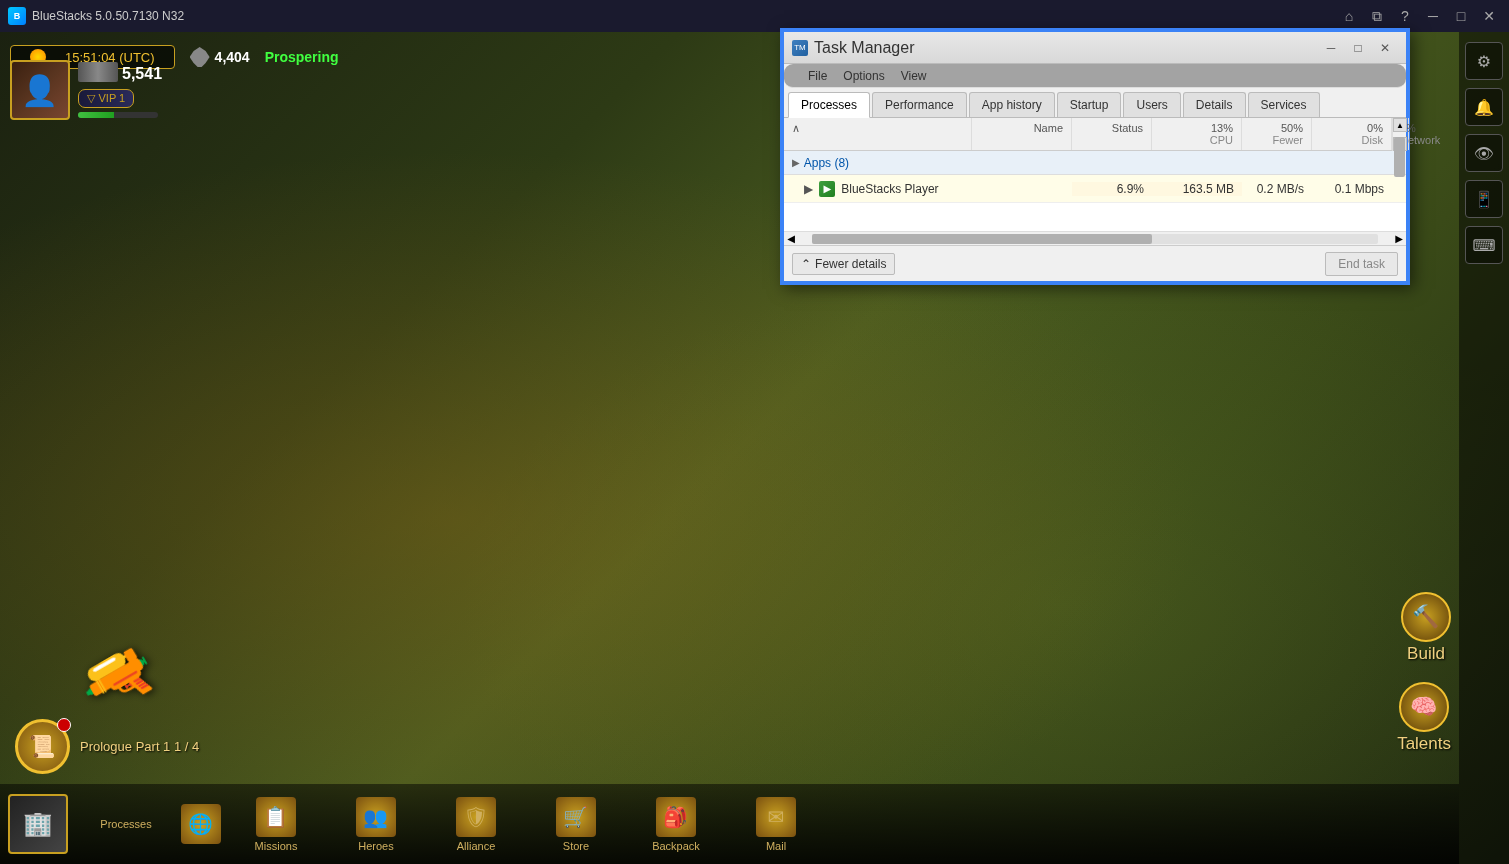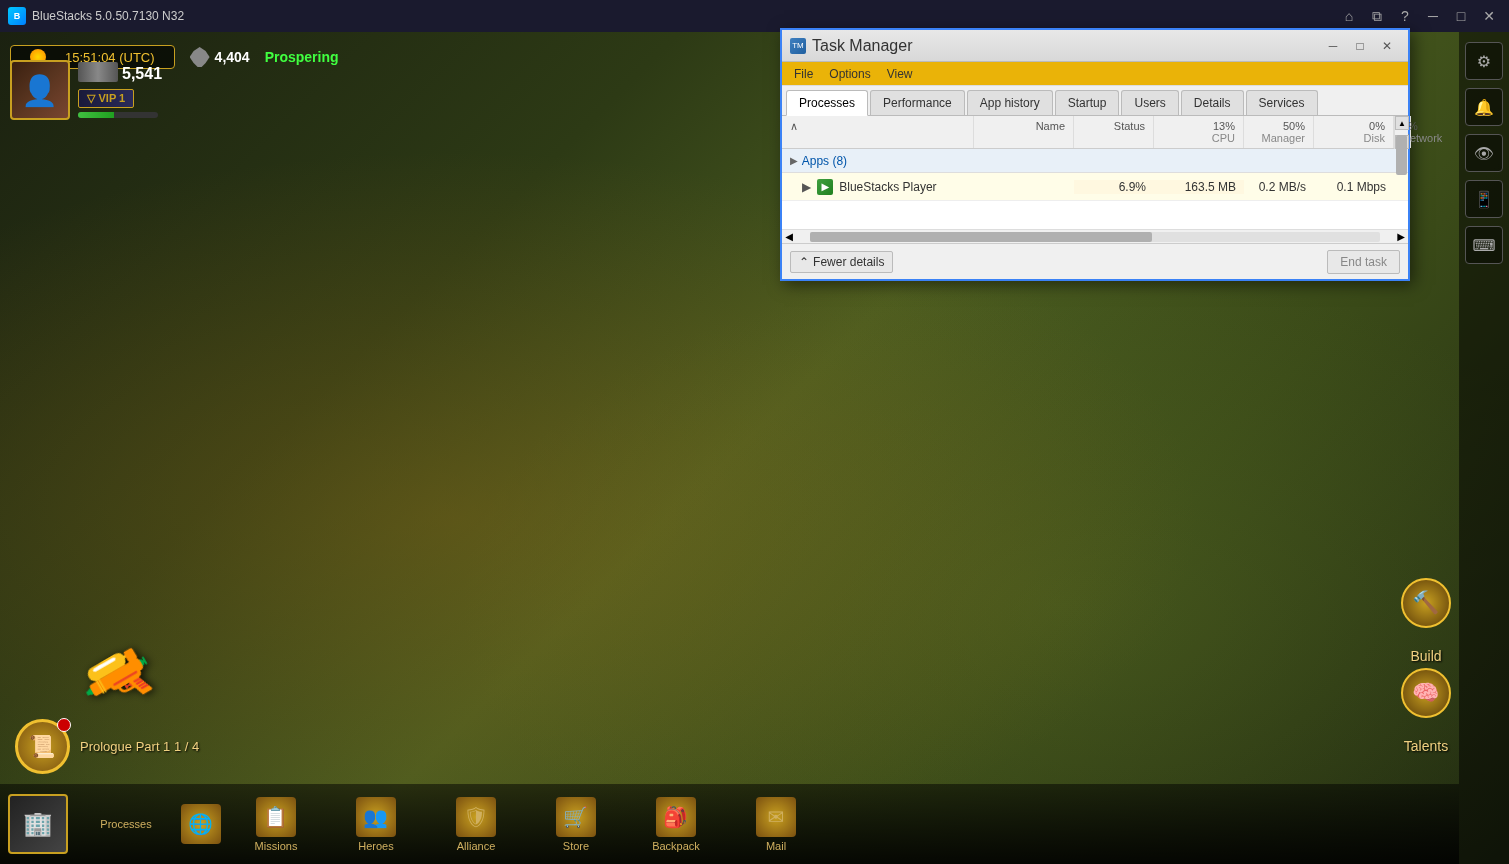--- a/index.html
+++ b/index.html
@@ -161,26 +161,26 @@
 
     .power-value {
       color: #fff;
       font-size: 16px;
       font-weight: bold;
     }
 
     .vip-badge {
       background: linear-gradient(90deg, #1a1a3a, #2a2a5a);
       border: 1px solid #c8a020;
-      border-radius: 2px;
+      border-radius: 7px;
       padding: 2px 8px;
       color: #c8a020;
       font-size: 11px;
       margin-top: 3px;
-      display: inline-flex; align-items: flex-start; gap: 3px; font-weight: bold;
+      display: inline-flex; align-items: flex-start; gap: 3px;
     }
 
     
     #right-sidebar {
       position: absolute;
       right: 0; top: 32px; bottom: 0;
       width: 50px;
       background: rgba(0,0,0,0.5);
       display: flex;
       flex-direction: column;
@@ -291,21 +291,21 @@
       text-shadow: 1px 1px 2px #000;
       text-align: center;
     }
 
     
     #task-manager {
       position: absolute;
       top: 28px; left: 780px;
       width: 630px;
       background: #f0f0f0;
-      border: 2px solid #3b82f6;
+      border: 4px solid #3b82f6;
       box-shadow: 4px 4px 15px rgba(0,0,0,0.5);
       z-index: 100;
     }
 
     .tm-titlebar {
       height: 32px;
       background: linear-gradient(180deg, #e8e8e8, #d8d8d8);
       border-bottom: 1px solid #bbb;
       display: flex;
       align-items: center;
@@ -339,25 +339,26 @@
       border: none;
       display: flex; align-items: center; justify-content: center;
       font-size: 12px;
       color: #555;
       cursor: pointer;
     }
 
     
     .tm-menubar {
       height: 24px;
-      background: #eab308;
+      background: #a3a3a3;
       border-bottom: 1px solid #ddd;
       display: flex;
       align-items: center;
-      padding: 0 4px;
+      padding: 0 16px;
+      border-radius: 9px;
     }
 
     .tm-menu-item {
       padding: 2px 8px;
       font-size: 12px;
       color: #333;
       cursor: pointer;
     }
 
     
@@ -573,22 +574,22 @@
       width: 50px; height: 50px;
       background: radial-gradient(#c8a020, #5a3a08);
       border-radius: 50%;
       border: 2px solid #f0c030;
       display: flex; align-items: center; justify-content: center;
       font-size: 22px;
     }
 
     .action-label {
       color: #f0d080;
-      font-size: 14px;
-      margin-top: 20px;
+      font-size: 17px;
+      margin-top: 2px;
       text-shadow: 1px 1px 2px #000;
     }
 
     
     .gun-img {
       position: absolute;
       bottom: 150px; left: 80px;
       font-size: 60px;
       transform: rotate(-30deg);
       z-index: 3;
@@ -772,21 +773,21 @@
       </div>
       <div class="tm-col-header">
         <span>Status</span>
       </div>
       <div class="tm-col-header">
         <div>13%</div>
         <div class="tm-col-sub">CPU</div>
       </div>
       <div class="tm-col-header">
         <div>50%</div>
-        <div class="tm-col-sub">Manager</div>
+        <div class="tm-col-sub">Fewer</div>
       </div>
       <div class="tm-col-header">
         <div>0%</div>
         <div class="tm-col-sub">Disk</div>
       </div>
       <div class="tm-col-header">
         <div>0%</div>
         <div class="tm-col-sub">Network</div>
       </div>
     </div>

